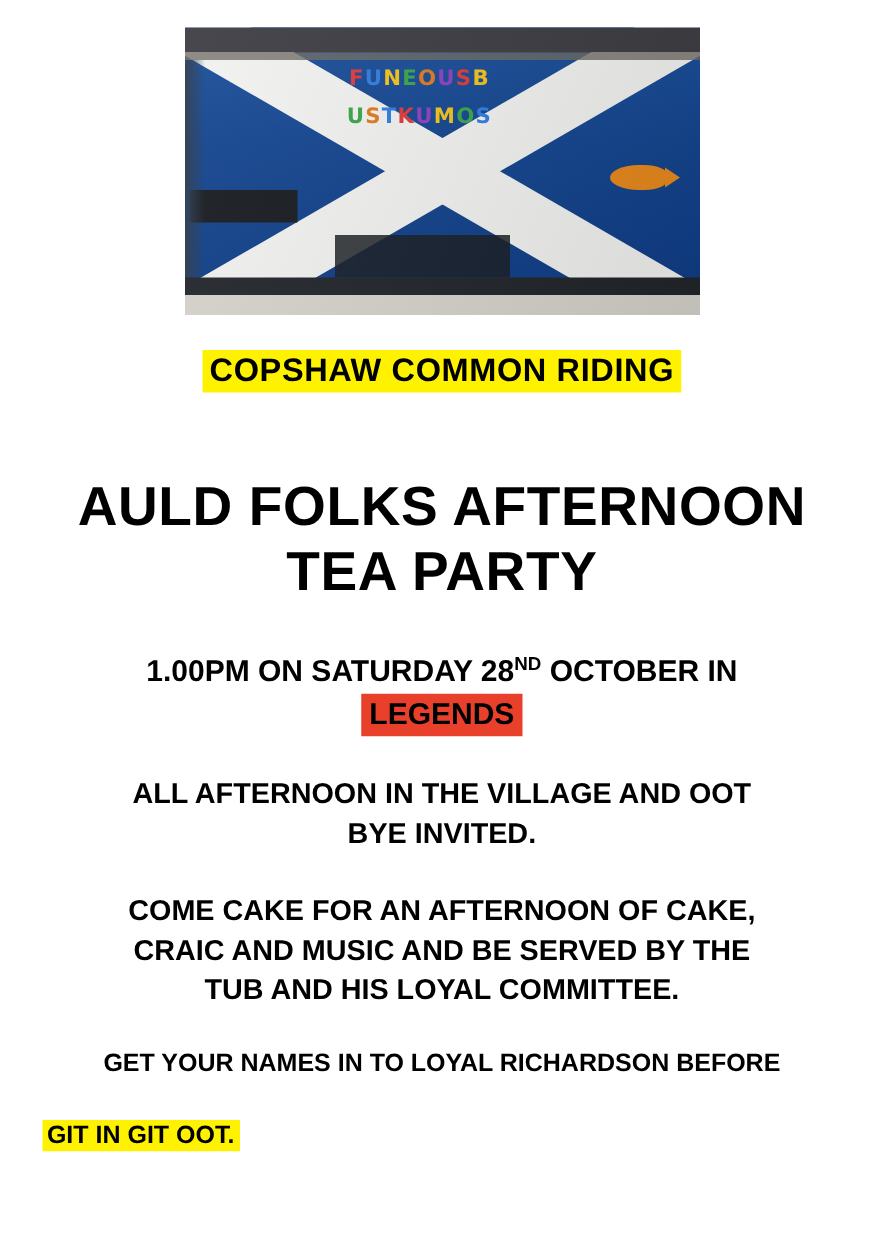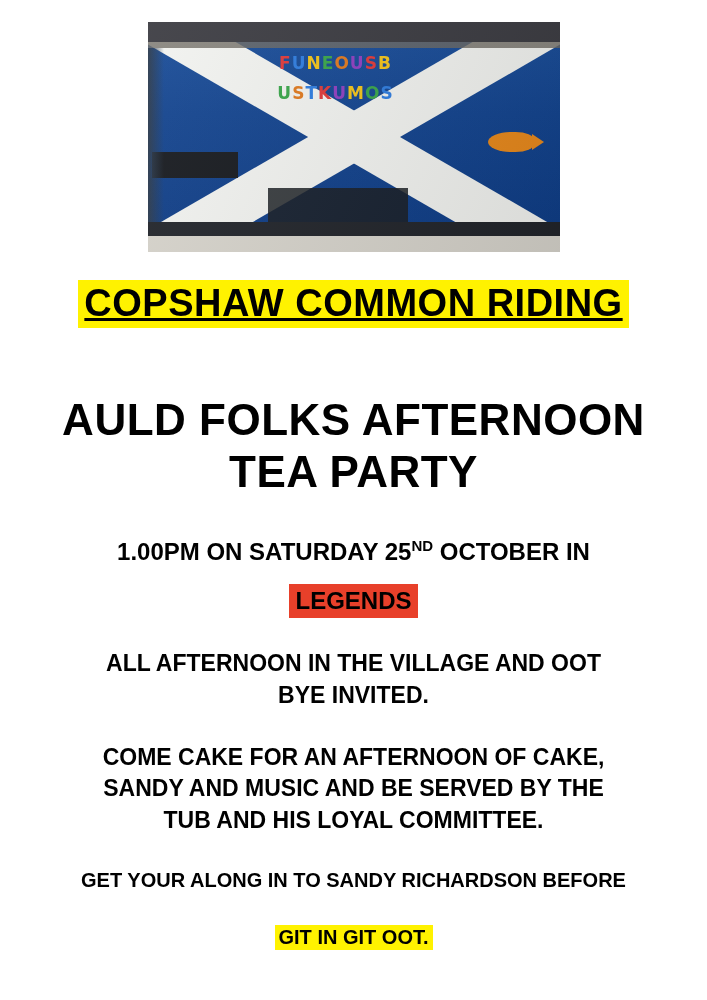--- a/index.html
+++ b/index.html
@@ -140,27 +140,26 @@
   }
 
   
   .title-bar {
     margin: 28px auto 0 auto;
     width: 612px;
     text-align: center;
   }
   .title-bar .hl {
     background: #fff200;
-    font-size: 38px;
+    font-size: 26px;
     font-weight: bold;
     letter-spacing: .5px;
     padding: 2px 6px;
     display: inline-block;
     line-height: 1.15;
-    text-decoration: underline;
   }
 
   .headline {
     margin: 66px auto 0 auto;
     width: 640px;
     text-align: center;
     font-size: 44px;
     font-weight: bold;
     line-height: 1.18;
     letter-spacing: .5px;
@@ -176,42 +175,42 @@
   }
   .when sup {
     font-size: 15px;
     vertical-align: super;
     margin-top: 16px;
   }
   .venue-hl {
     background: #e8402a;
     padding: 1px 6px;
     display: inline-block;
-    margin-top: 16px;
+    margin-top: 1px;
   }
 
   .para {
     margin: 30px auto 0 auto;
     width: 620px;
     text-align: center;
     font-size: 23px;
     font-weight: bold;
     line-height: 1.38;
   }
   .para.small {
     font-size: 20px;
     margin-top: 30px;
     width: 650px;
   }
   .para.small sup { font-size: 13px; vertical-align: super; }
 
   .footer {
     margin: 30px auto 0 auto;
     width: 640px;
-    text-align: center;
+    text-align: left;
     text-decoration: underline;
   }
   .footer .hl {
     background: #fff200;
     font-size: 20px;
     font-weight: bold;
     padding: 1px 4px;
     display: inline-block;
   }
 </style>
@@ -240,39 +239,39 @@
     <span class="hl">COPSHAW COMMON RIDING</span>
   </div>
 
   <div class="headline">
     <div>AULD FOLKS AFTERNOON</div>
     <div>TEA PARTY</div>
   </div>
 
   <div class="when">
     <div>
-      <span>1.00PM ON SATURDAY 25</span><sup>ND</sup><span> OCTOBER IN</span>
+      <span>1.00PM ON SATURDAY 28</span><sup>ND</sup><span> OCTOBER IN</span>
     </div>
     <div>
       <span class="venue-hl">LEGENDS</span>
     </div>
   </div>
 
   <div class="para">
     <div>ALL AFTERNOON IN THE VILLAGE AND OOT</div>
     <div>BYE INVITED.</div>
   </div>
 
   <div class="para">
     <div>COME CAKE FOR AN AFTERNOON OF CAKE,</div>
-    <div>SANDY AND MUSIC AND BE SERVED BY THE</div>
+    <div>CRAIC AND MUSIC AND BE SERVED BY THE</div>
     <div>TUB AND HIS LOYAL COMMITTEE.</div>
   </div>
 
   <div class="para small">
-    <div>GET YOUR ALONG IN TO SANDY RICHARDSON BEFORE</div>
+    <div>GET YOUR NAMES IN TO LOYAL RICHARDSON BEFORE</div>
   </div>
 
   <div class="footer">
     <span class="hl">GIT IN GIT OOT.</span>
   </div>
 
 </div>
 
 </body></html>

